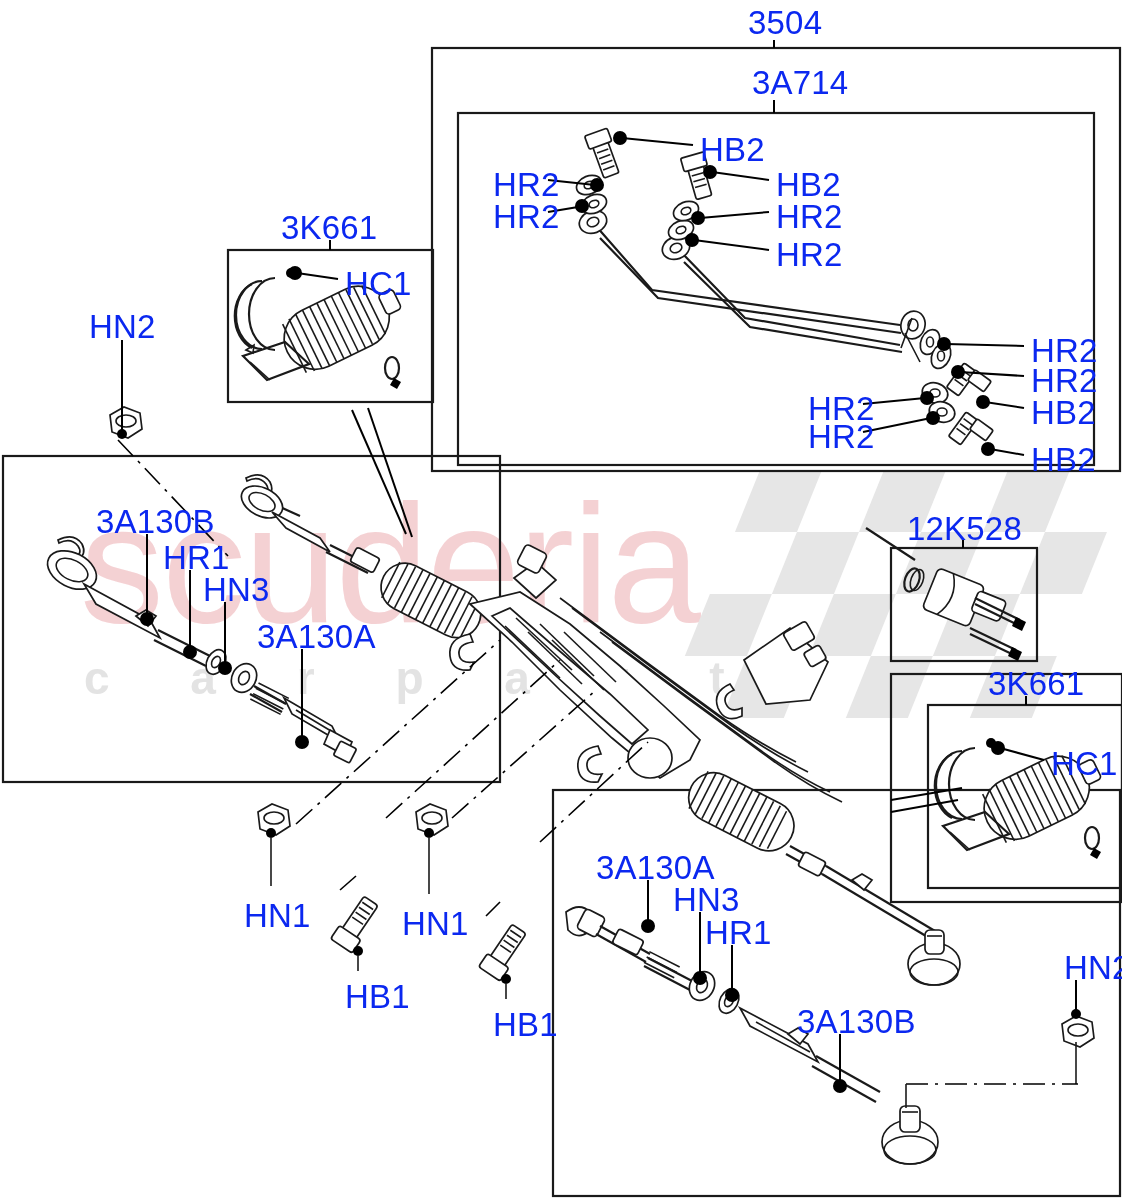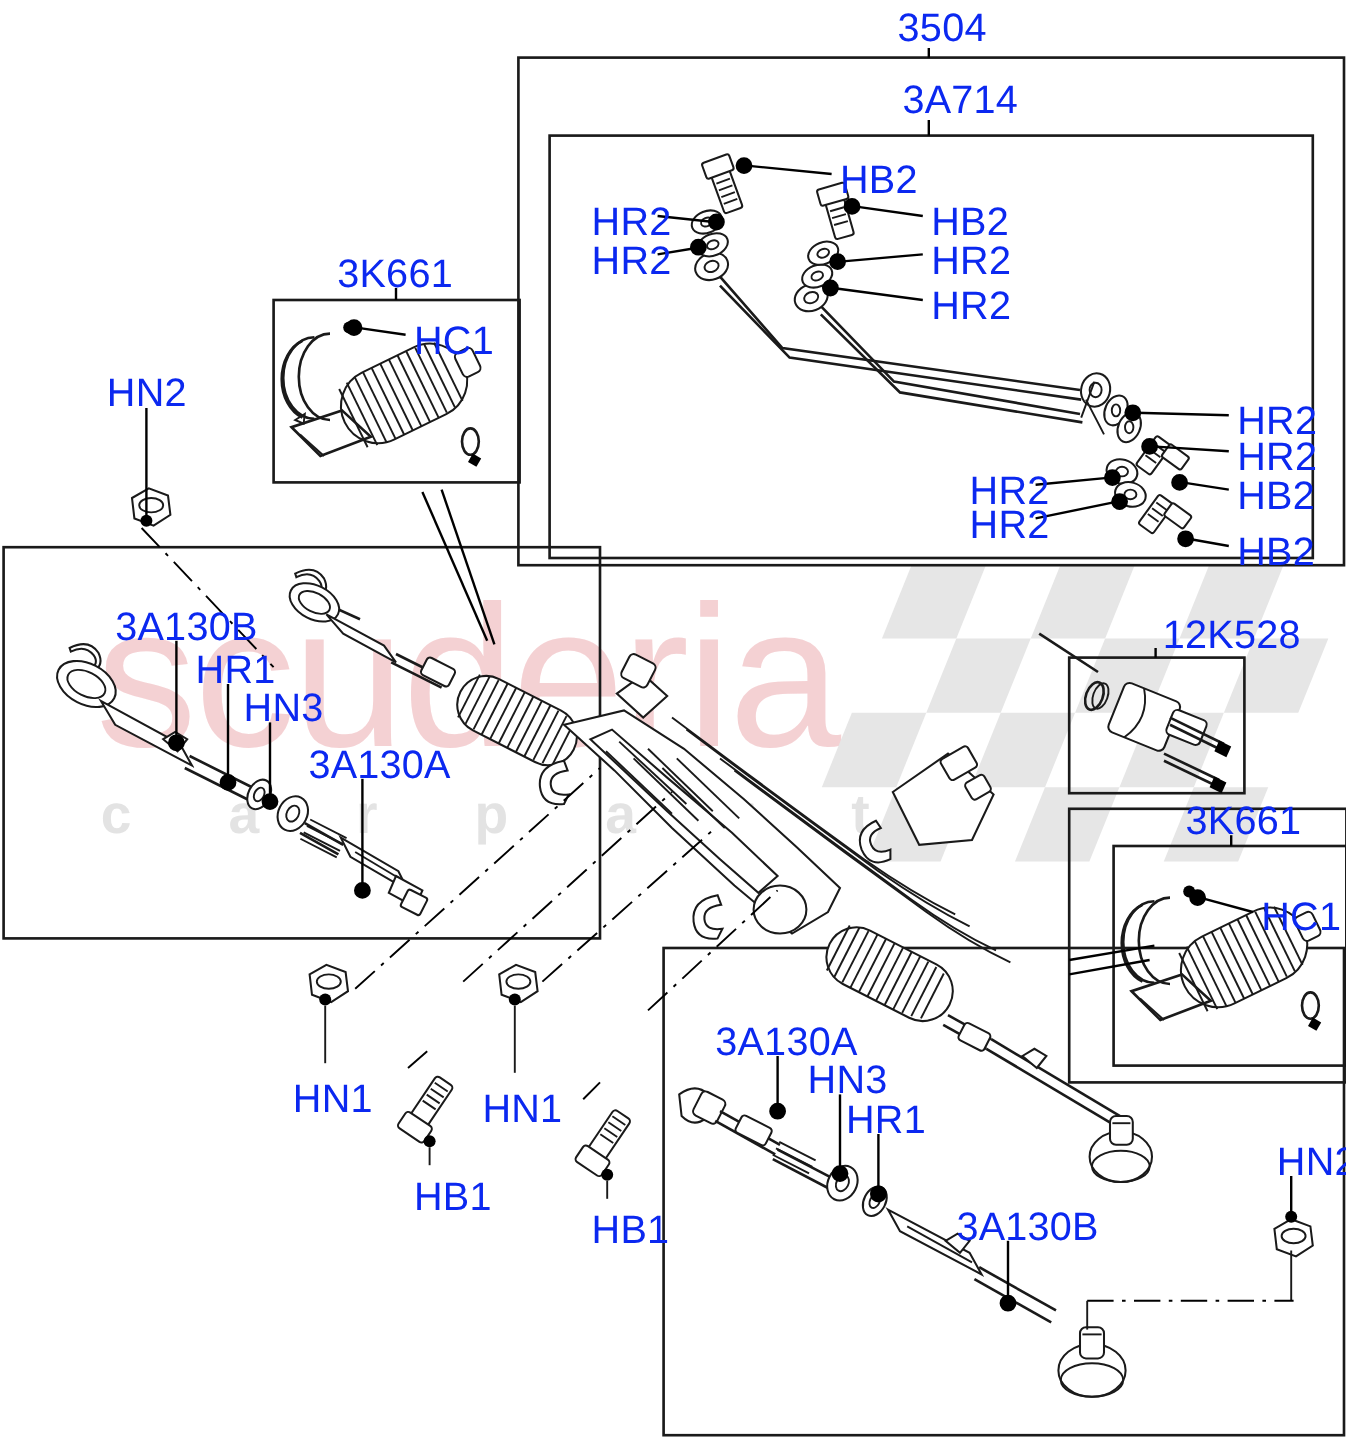--- a/index.html
+++ b/index.html
@@ -470,21 +470,21 @@
   <div class="lbl" style="left:1031px;top:396px;">HB2</div>
   <div class="lbl" style="left:808px;top:420px;">HR2</div>
   <div class="lbl" style="left:1031px;top:443px;">HB2</div>
   <div class="lbl" style="left:281px;top:211px;">3K661</div>
   <div class="lbl" style="left:345px;top:267px;">HC1</div>
   <div class="lbl" style="left:89px;top:310px;">HN2</div>
   <div class="lbl" style="left:96px;top:505px;">3A130B</div>
   <div class="lbl" style="left:163px;top:541px;">HR1</div>
   <div class="lbl" style="left:203px;top:573px;">HN3</div>
   <div class="lbl" style="left:257px;top:620px;">3A130A</div>
-  <div class="lbl" style="left:969px;top:512px;text-align:right;">12K528</div>
+  <div class="lbl" style="left:907px;top:512px;text-align:right;">12K528</div>
   <div class="lbl" style="left:988px;top:667px;">3K661</div>
   <div class="lbl" style="left:1051px;top:747px;">HC1</div>
   <div class="lbl" style="left:244px;top:899px;">HN1</div>
   <div class="lbl" style="left:402px;top:907px;">HN1</div>
   <div class="lbl" style="left:345px;top:980px;">HB1</div>
   <div class="lbl" style="left:493px;top:1008px;">HB1</div>
   <div class="lbl" style="left:596px;top:851px;">3A130A</div>
   <div class="lbl" style="left:673px;top:883px;">HN3</div>
   <div class="lbl" style="left:705px;top:916px;">HR1</div>
   <div class="lbl" style="left:797px;top:1005px;">3A130B</div>

